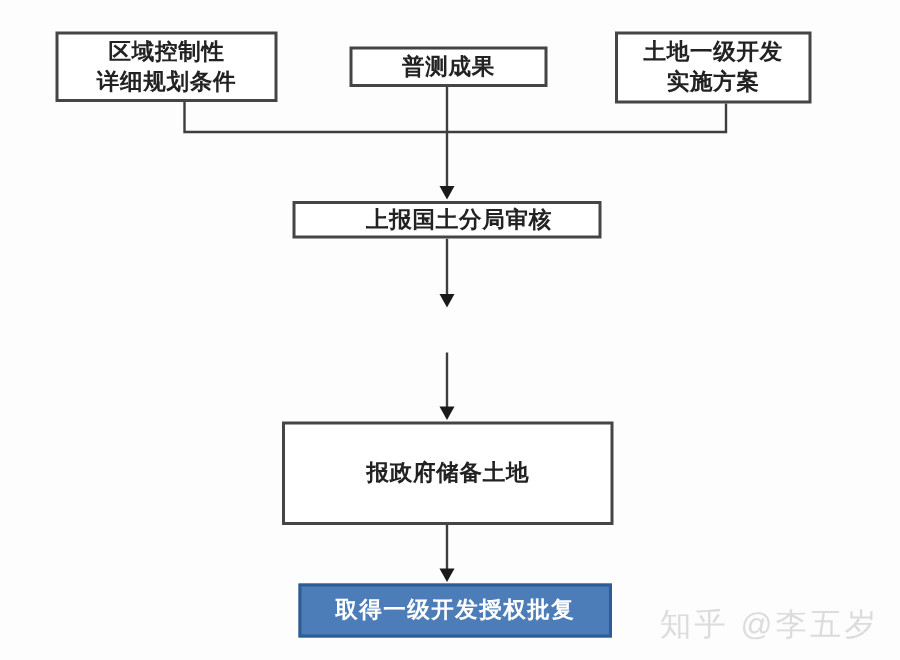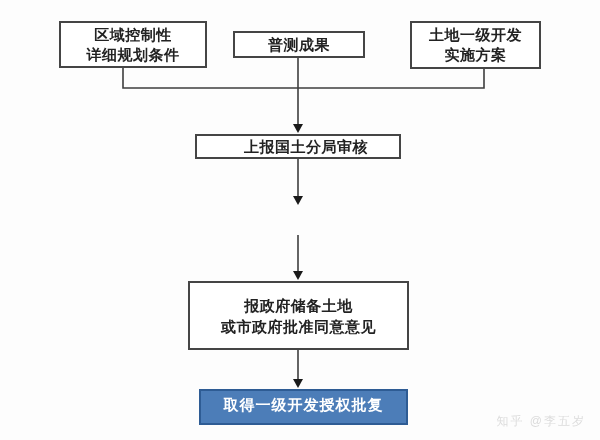--- a/index.html
+++ b/index.html
@@ -50,21 +50,21 @@
   .node.final {
     background: var(--final-fill, #4c7db8);
     border-color: var(--final-border, #2e5c94);
     color: var(--final-text, #ffffff);
     letter-spacing: 1px;
   }
   .watermark {
     position: absolute;
     right: 14px;
     bottom: 10px;
-    font-size: 12px;
+    font-size: 21px;
     letter-spacing: 2px;
     color: var(--watermark-color, #dcdcdc);
     font-weight: 400;
     white-space: nowrap;
   }
 </style>
 </head>
 <body>
 
 <div class="stage">
@@ -79,43 +79,42 @@
     <path d="M298 159 L298 197"></path>
     <polygon points="293,196 303,196 298,205"></polygon>
 
     <path d="M298 235 L298 272"></path>
     <polygon points="293,271 303,271 298,280"></polygon>
 
     <path d="M298 350 L298 380"></path>
     <polygon points="293,379 303,379 298,388"></polygon>
   </svg>
 
-  <div class="node" style="left:37px; top:21px; width:148px; height:47px;margin-left:22px;">
+  <div class="node" style="left:37px; top:21px; width:148px; height:47px;">
     <span class="ln">区域控制性</span>
     <span class="ln">详细规划条件</span>
   </div>
 
   <div class="node" style="left:233px; top:31px; width:132px; height:27px;">
     <span class="ln">普测成果</span>
   </div>
 
   <div class="node" style="left:410px; top:21px; width:131px; height:48px;">
     <span class="ln">土地一级开发</span>
     <span class="ln">实施方案</span>
   </div>
 
   <div class="node" style="left:195px; top:134px; width:206px; height:25px;padding-left:16px;">
     <span class="ln">上报国土分局审核</span>
   </div>
 
 
   <div class="node" style="left:188px; top:281px; width:221px; height:69px; line-height:21px;text-align:right;">
     <span class="ln">报政府储备土地</span>
-    <span class="ln">或市政府批准同意意见</span>
   </div>
 
-  <div class="node final" style="left:199px; top:389px; width:209px; height:36px;font-family:Liberation Mono, monospace;">
+  <div class="node final" style="left:199px; top:389px; width:209px; height:36px;">
     <span class="ln">取得一级开发授权批复</span>
   </div>
 
   <div class="watermark">知乎 @李五岁</div>
 
 </div>
 
 </body></html>

